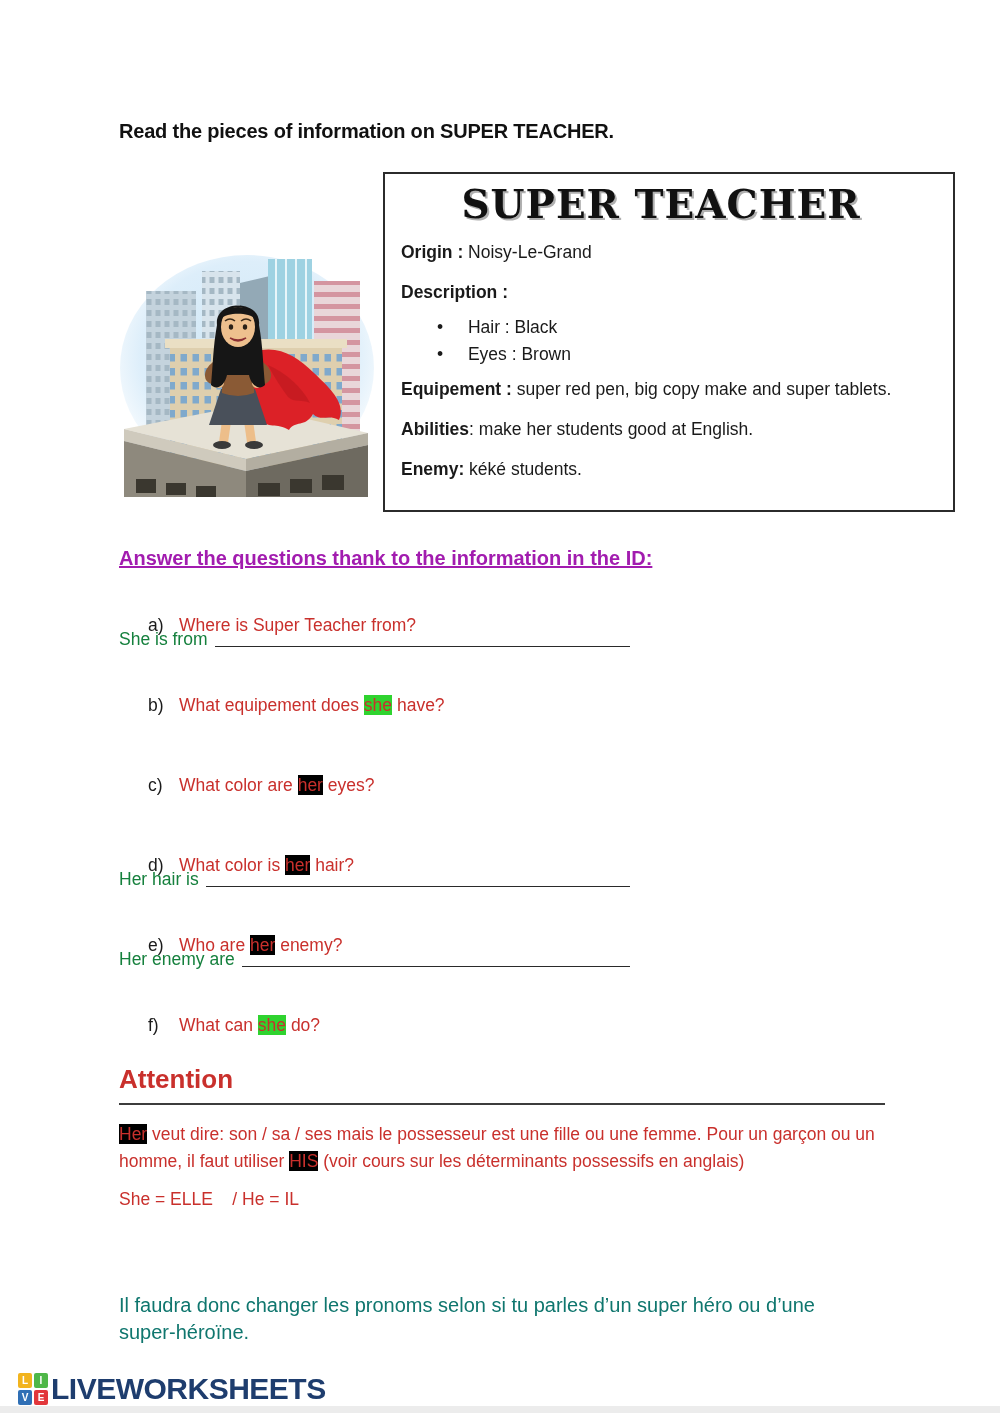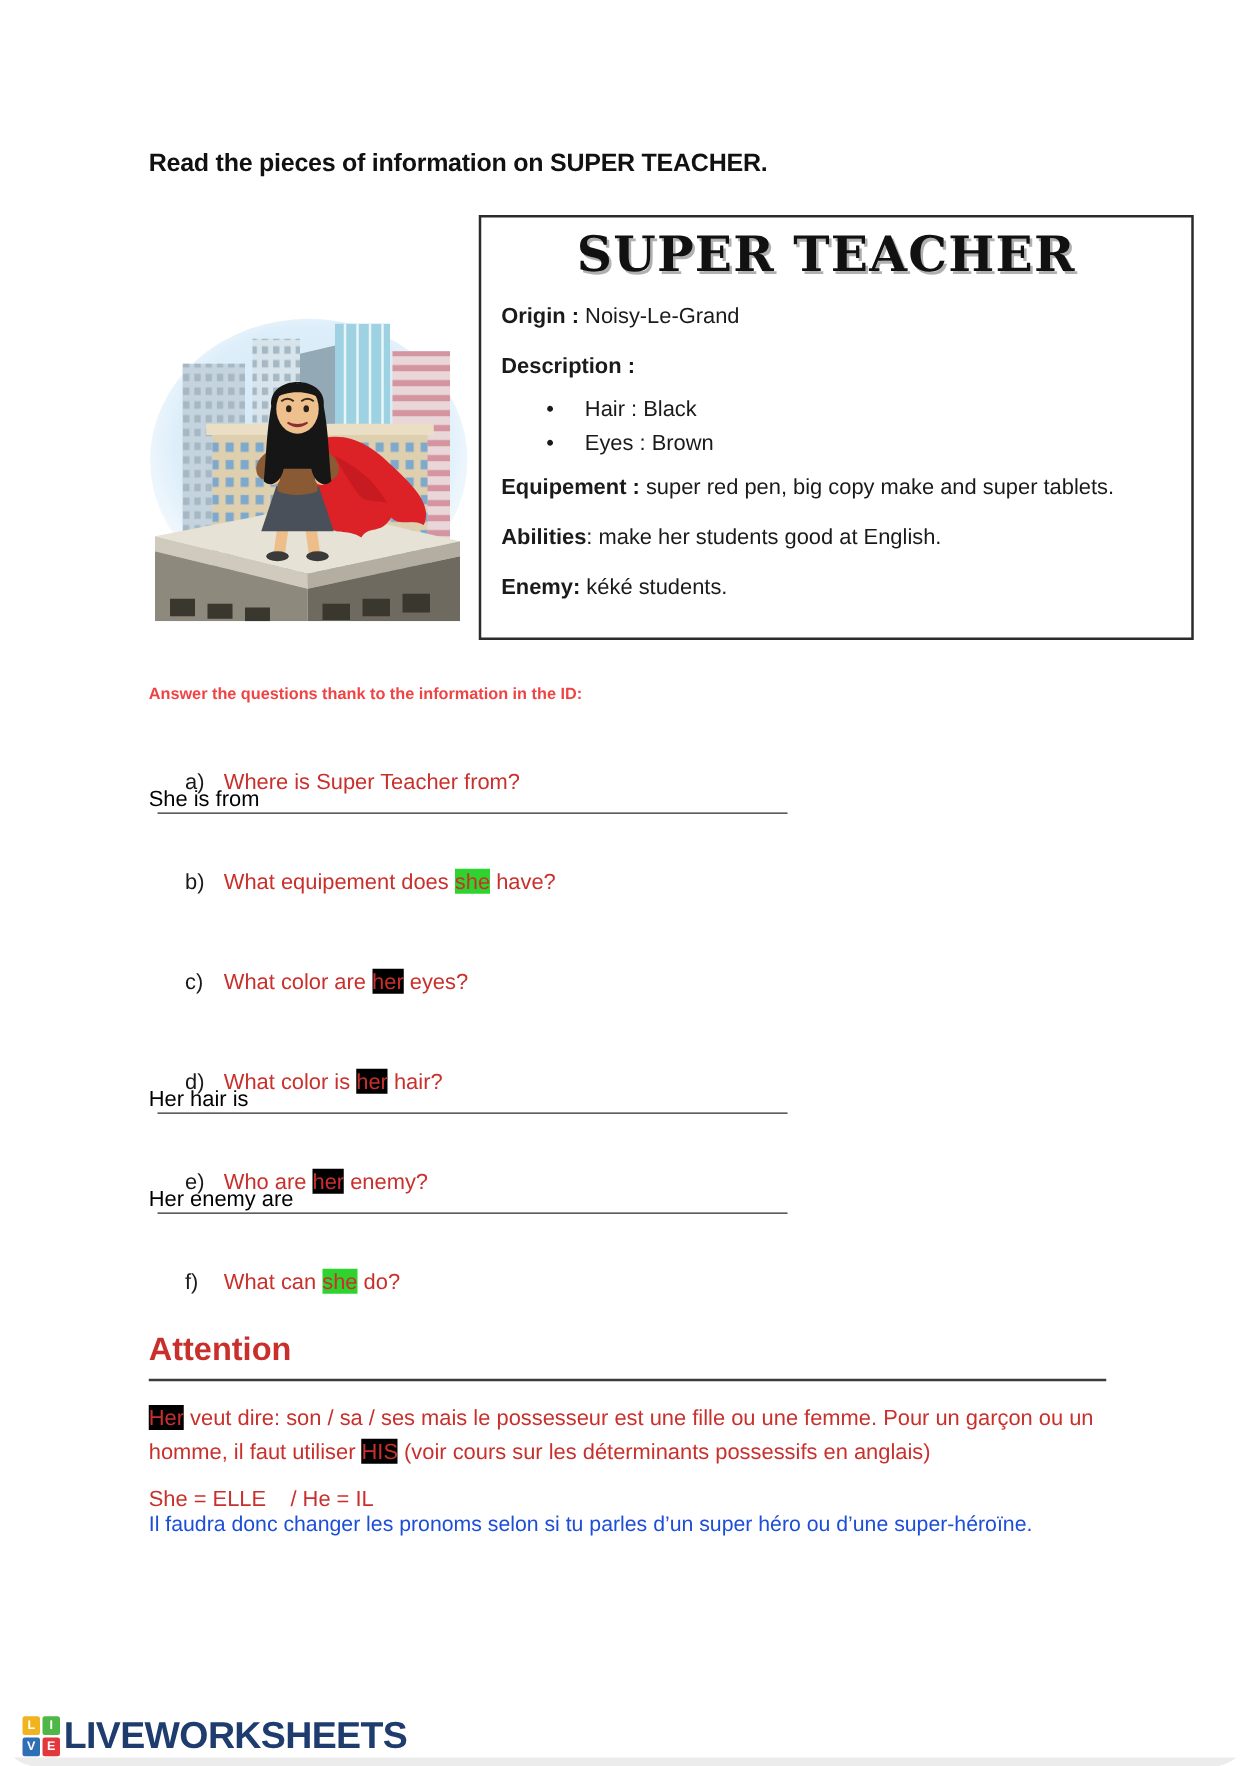--- a/index.html
+++ b/index.html
@@ -1,50 +1,50 @@
 <!DOCTYPE html>
 <html><head>
 <meta charset="utf-8">
 <style>
   html,body{margin:0;padding:0;}
   body{background:#ffffff;font-family:"Liberation Sans",sans-serif;color:#1a1a1a;}
-  .page{position:relative;width:1000px;height:1413px;background:#ffffff;overflow:hidden;border-radius:30px;}
+  .page{position:relative;width:1000px;height:1413px;background:#ffffff;overflow:hidden;}
 
   
   .heading{position:absolute;left:119px;top:120px;font-size:20px;font-weight:700;letter-spacing:-0.2px;color:#111;}
 
   
   .id-card{position:absolute;left:383px;top:172px;width:572px;height:340px;border:2px solid #2b2b2b;box-sizing:border-box;padding:6px 32px 0 16px;background:#fff;}
   .id-title{text-align:center;font-family:"DejaVu Serif",serif;font-weight:900;font-size:39px;line-height:48px;letter-spacing:1px;color:#111;text-shadow:2px 2px 0 rgba(80,80,80,0.45);margin-bottom:13px;}
   .id-line{font-size:17.5px;line-height:22px;margin-bottom:18px;}
   .id-line .lbl{font-weight:700;}
   .id-desc{margin-bottom:11px;}
   .id-bullets{margin:0 0 10px 0;padding-left:36px;}
   .id-bullet{font-size:17.5px;line-height:27px;}
   .id-bullet .dot{display:inline-block;width:26px;}
   
   .illustration{position:absolute;left:118px;top:253px;width:258px;height:244px;}
 
   
   .qa{position:absolute;left:119px;top:547px;width:511px;height:520px;}
-  .instructions{position:absolute;left:0;top:0;font-size:13px;font-weight:700;color:#ef4444;white-space:nowrap;}
+  .instructions{position:absolute;left:0;top:0;font-size:20px;font-weight:700;text-decoration:underline;color:#a21caf;white-space:nowrap;}
   .q-row{position:absolute;left:29px;font-size:17.5px;line-height:22px;color:#c9302c;white-space:nowrap;margin-top:24px;}
   .q-letter{display:inline-block;width:31px;color:#1a1a1a;}
-  .a-row{position:absolute;left:0;width:511px;display:flex;font-size:17.5px;line-height:22px;color:#000000;flex-direction:column;}
+  .a-row{position:absolute;left:0;width:511px;display:flex;font-size:17.5px;line-height:22px;color:#15803d;}
   .a-prefix{white-space:nowrap;}
   .blank{flex:1;border-bottom:1.6px solid #2a2a2a;margin:0 0 3px 7px;}
   .hl-green{background:#2fd32f;}
   .hl-yellow{background:#000000;}
 
   
   .attention-h{position:absolute;left:119px;top:1064px;font-size:26px;font-weight:800;color:#c9302c;}
   .attention-line{position:absolute;left:119px;top:1103px;width:766px;height:0;border-top:2px solid #3c3c3c;}
   .para1{position:absolute;left:119px;top:1121px;width:758px;font-size:17.5px;line-height:27px;color:#c9302c;}
   .pronouns{position:absolute;left:119px;top:1189px;font-size:17.5px;color:#c9302c;white-space:pre;}
-  .para2{position:absolute;left:119px;top:1206px;width:758px;font-size:17px;line-height:27px;color:#1d4ed8;}
+  .para2{position:absolute;left:119px;top:1292px;width:758px;font-size:20px;line-height:27px;color:#0f766e;}
 
   
   .footer{position:absolute;left:18px;top:1372px;display:flex;align-items:center;}
   .tiles{display:grid;grid-template-columns:14px 14px;grid-auto-rows:15px;gap:2px;margin-right:3px;}
   .tile{border-radius:2px;color:#fff;font-size:10px;font-weight:700;display:flex;align-items:center;justify-content:center;line-height:1;}
   .wordmark{font-size:30px;font-weight:800;color:#1e3d6e;letter-spacing:-0.5px;}
   .bottom-strip{position:absolute;left:0;top:1406px;width:1000px;height:7px;background:#ececec;}
 </style>
 </head>
 <body>

